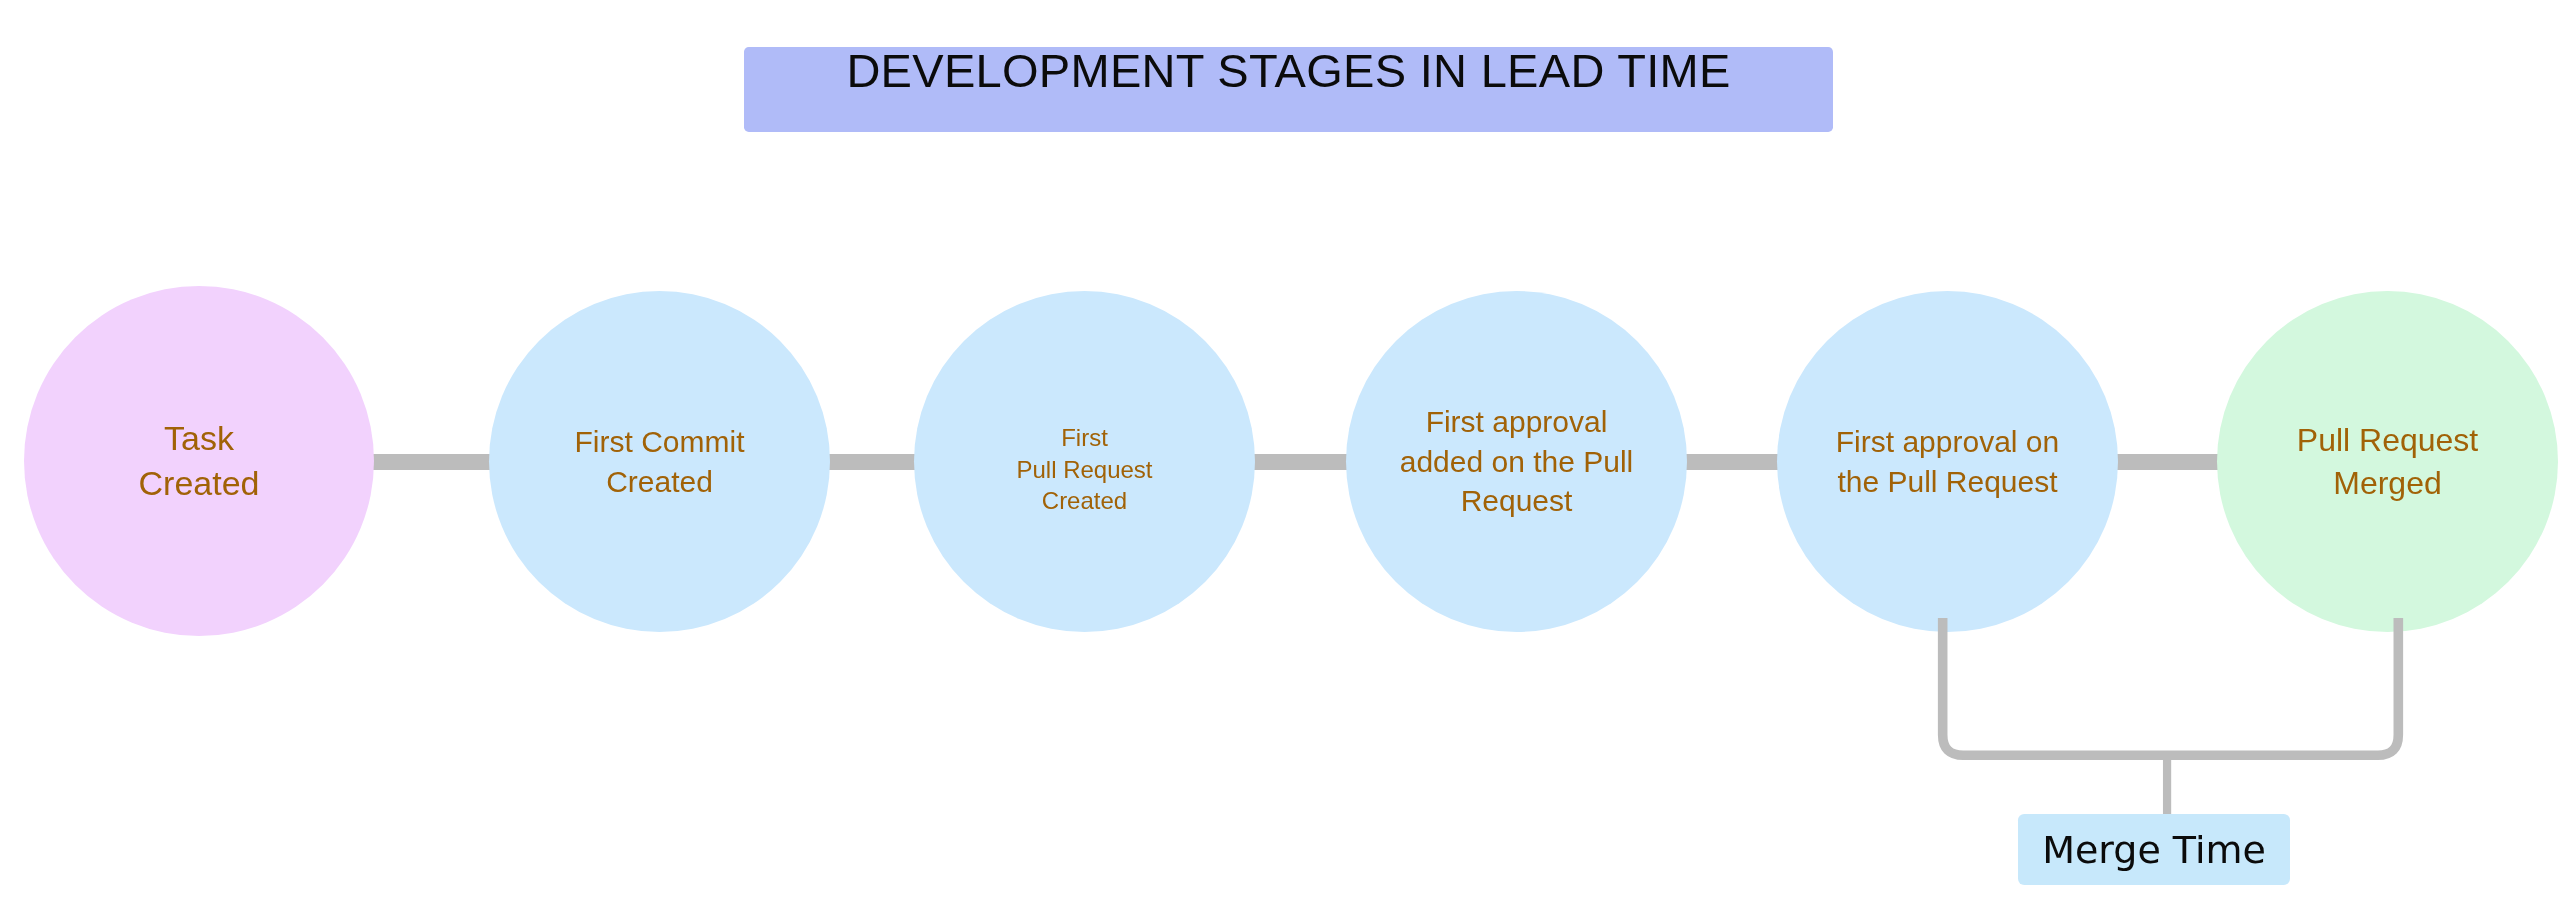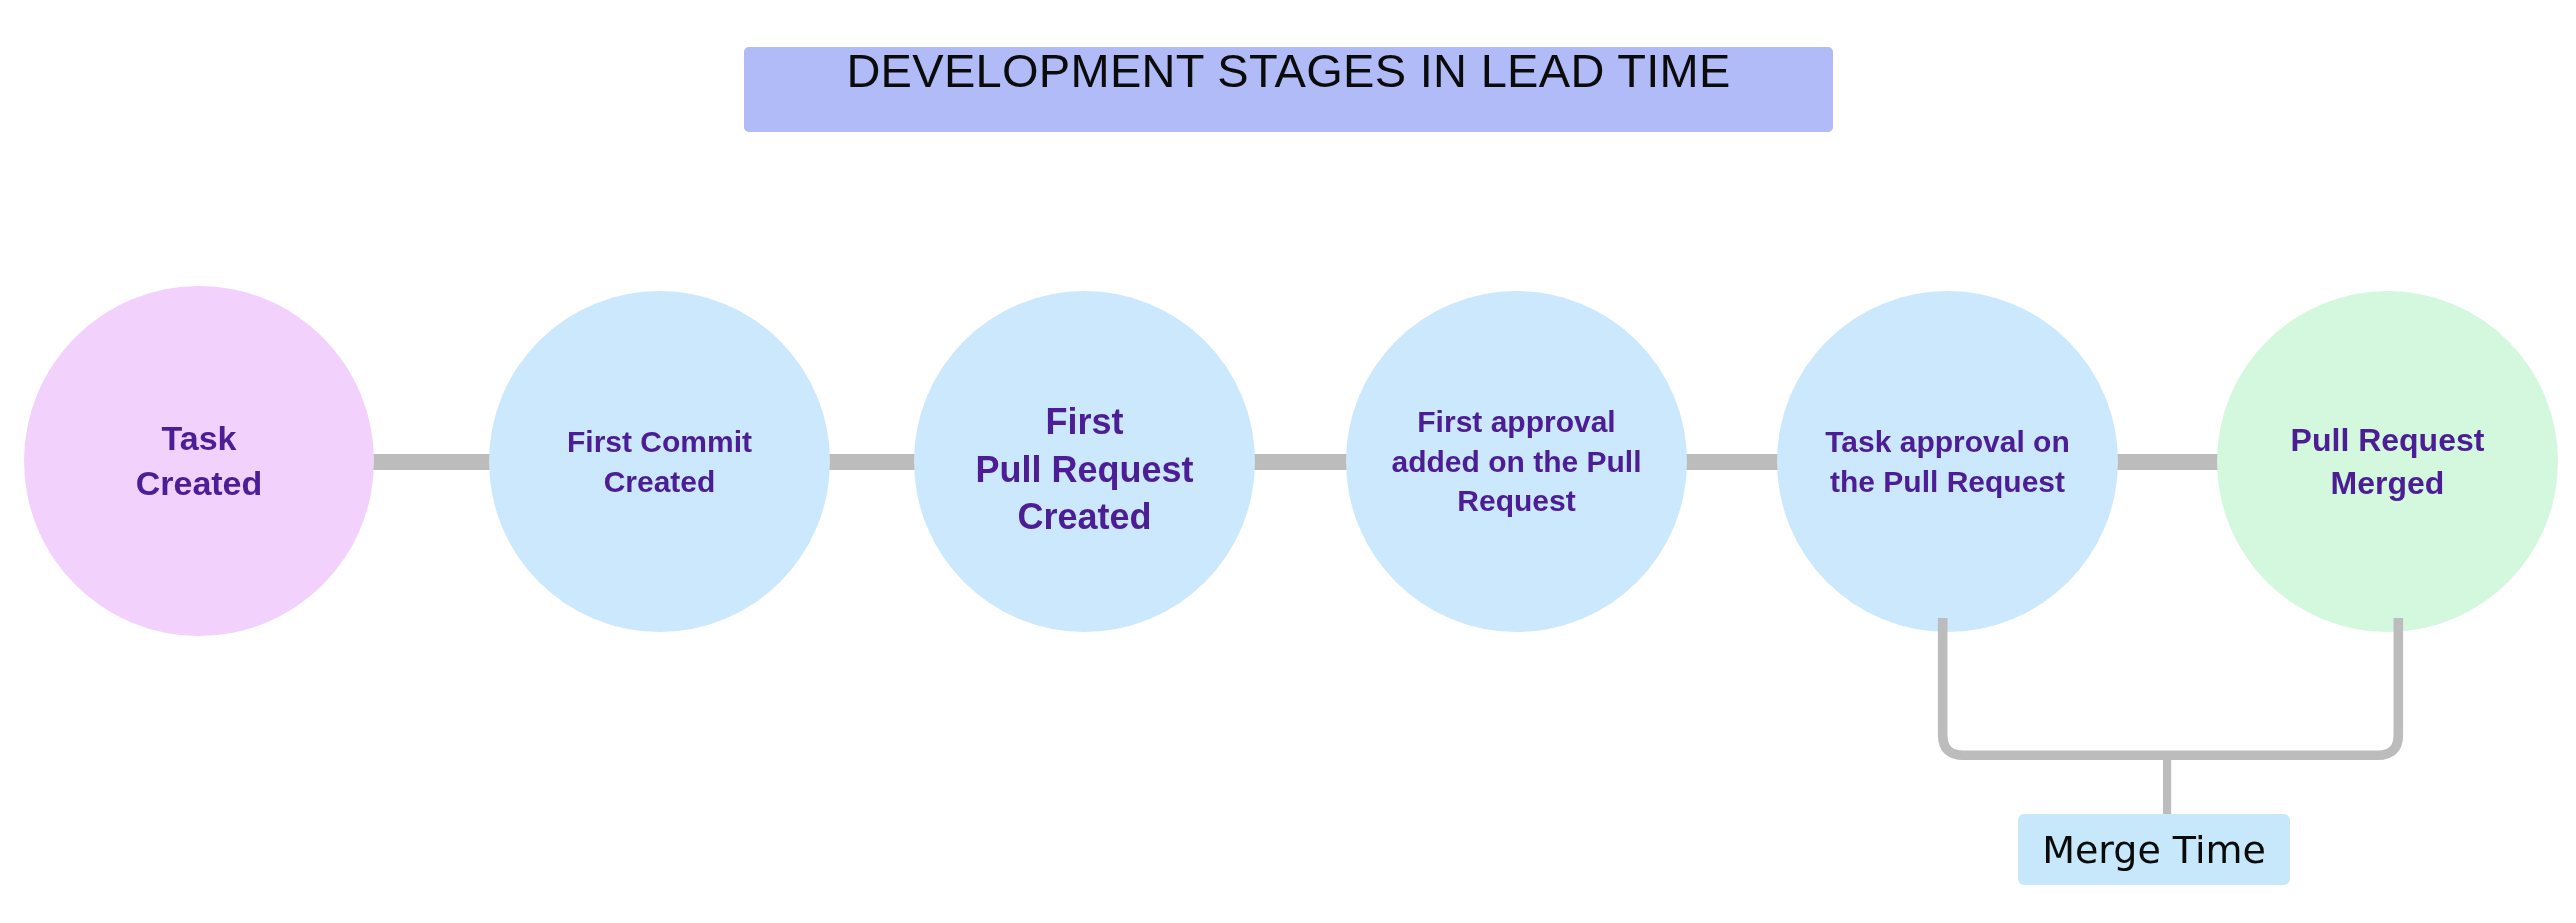--- a/index.html
+++ b/index.html
@@ -58,22 +58,22 @@
     position: absolute;
     border-radius: 50%;
     display: flex;
     align-items: center;
     justify-content: center;
     text-align: center;
     box-sizing: border-box;
   }
   .stage-label {
     font-family: "Liberation Sans", sans-serif;
-    font-weight: 700;
-    color: #4c1d95;
+    font-weight: 400;
+    color: #a16207;
     line-height: 1.33;
     padding: 0 9.6px;
     white-space: pre-line;
   }
 
   
   #bracket {
     position: absolute;
     left: 1930px;
     top: 618px;
@@ -124,33 +124,33 @@
     <span class="stage-label" style="font-size:34px;">Task
 Created</span>
   </div>
 
   <div class="stage" style="left:489px; top:291px; width:341px; height:341px; background:#cbe8fd;">
     <span class="stage-label" style="font-size:30px;">First Commit
 Created</span>
   </div>
 
   <div class="stage" style="left:914px; top:291px; width:341px; height:341px; background:#cbe8fd;">
-    <span class="stage-label" style="font-size:36px;margin-top:16px;">First
+    <span class="stage-label" style="font-size:24px;margin-top:16px;">First
 Pull Request
 Created</span>
   </div>
 
   <div class="stage" style="left:1346px; top:291px; width:341px; height:341px; background:#cbe8fd;">
     <span class="stage-label" style="font-size:30px;">First approval
 added on the Pull
 Request</span>
   </div>
 
   <div class="stage" style="left:1777px; top:291px; width:341px; height:341px; background:#cbe8fd;">
-    <span class="stage-label" style="font-size:30px;">Task approval on
+    <span class="stage-label" style="font-size:30px;">First approval on
 the Pull Request</span>
   </div>
 
   <div class="stage" style="left:2217px; top:291px; width:341px; height:341px; background:#d3f8de;">
     <span class="stage-label" style="font-size:32px;">Pull Request
 Merged</span>
   </div>
 
   <svg id="bracket" viewBox="0 0 700 290" xmlns="http://www.w3.org/2000/svg">
     <path d="M 18 0 L 18 170 Q 18 200 48 200 L 652 200 Q 682 200 682 170 L 682 0" fill="none" stroke="#bcbcbc" stroke-width="14" stroke-linecap="butt"></path>

